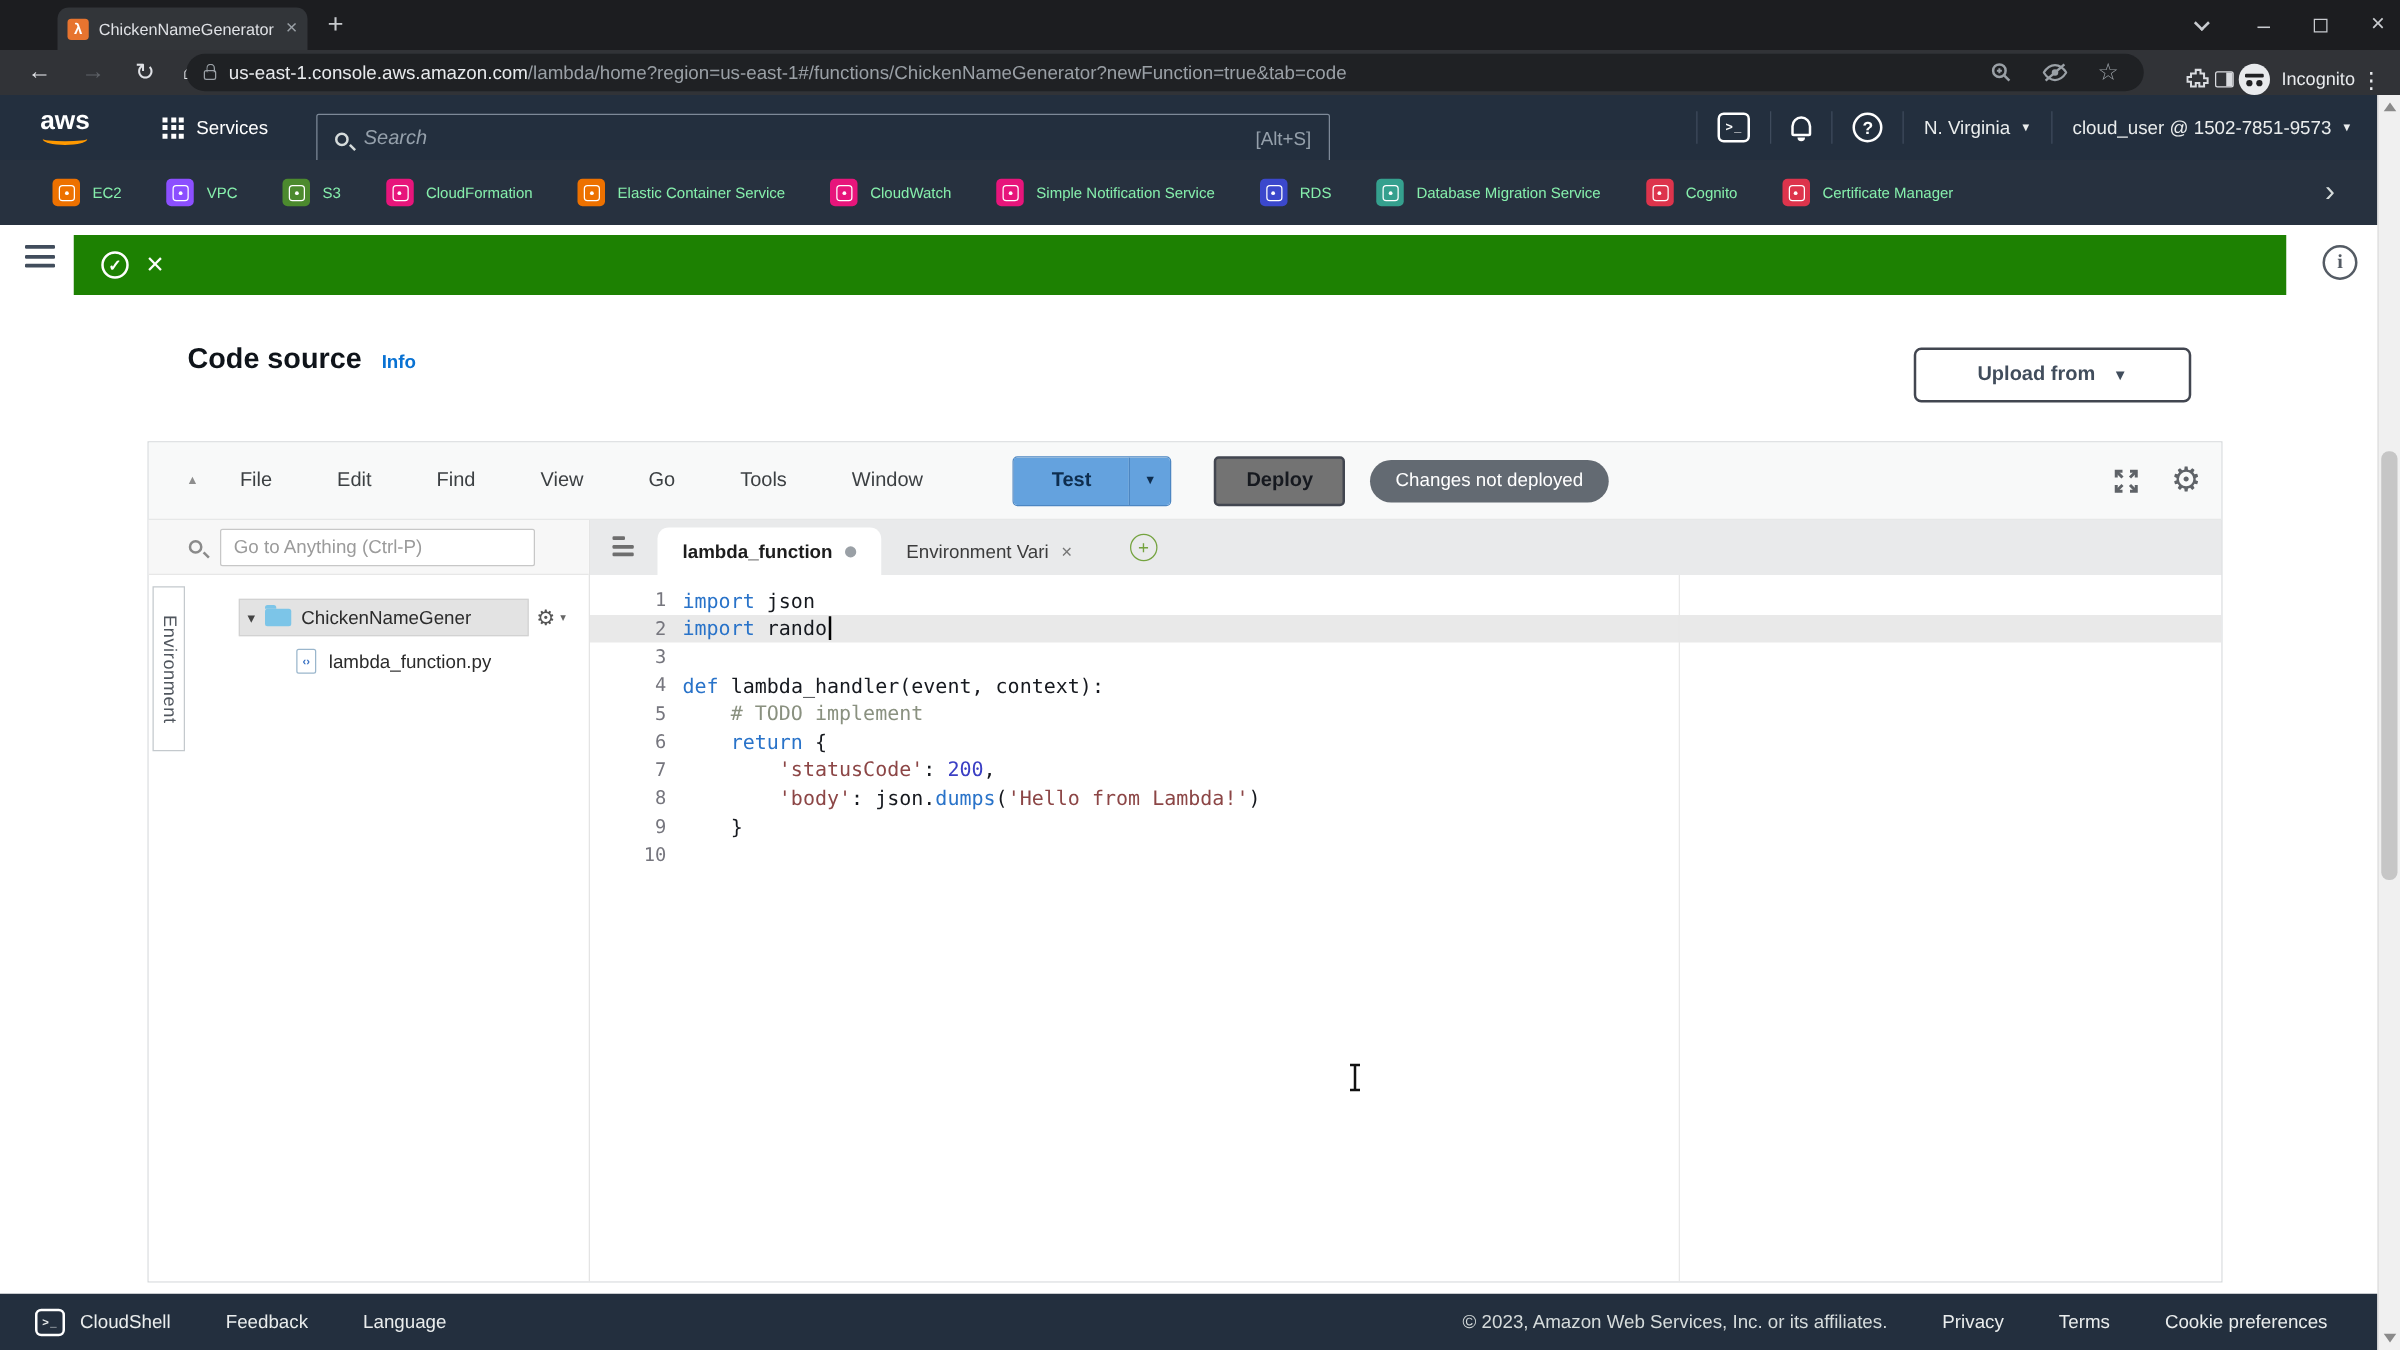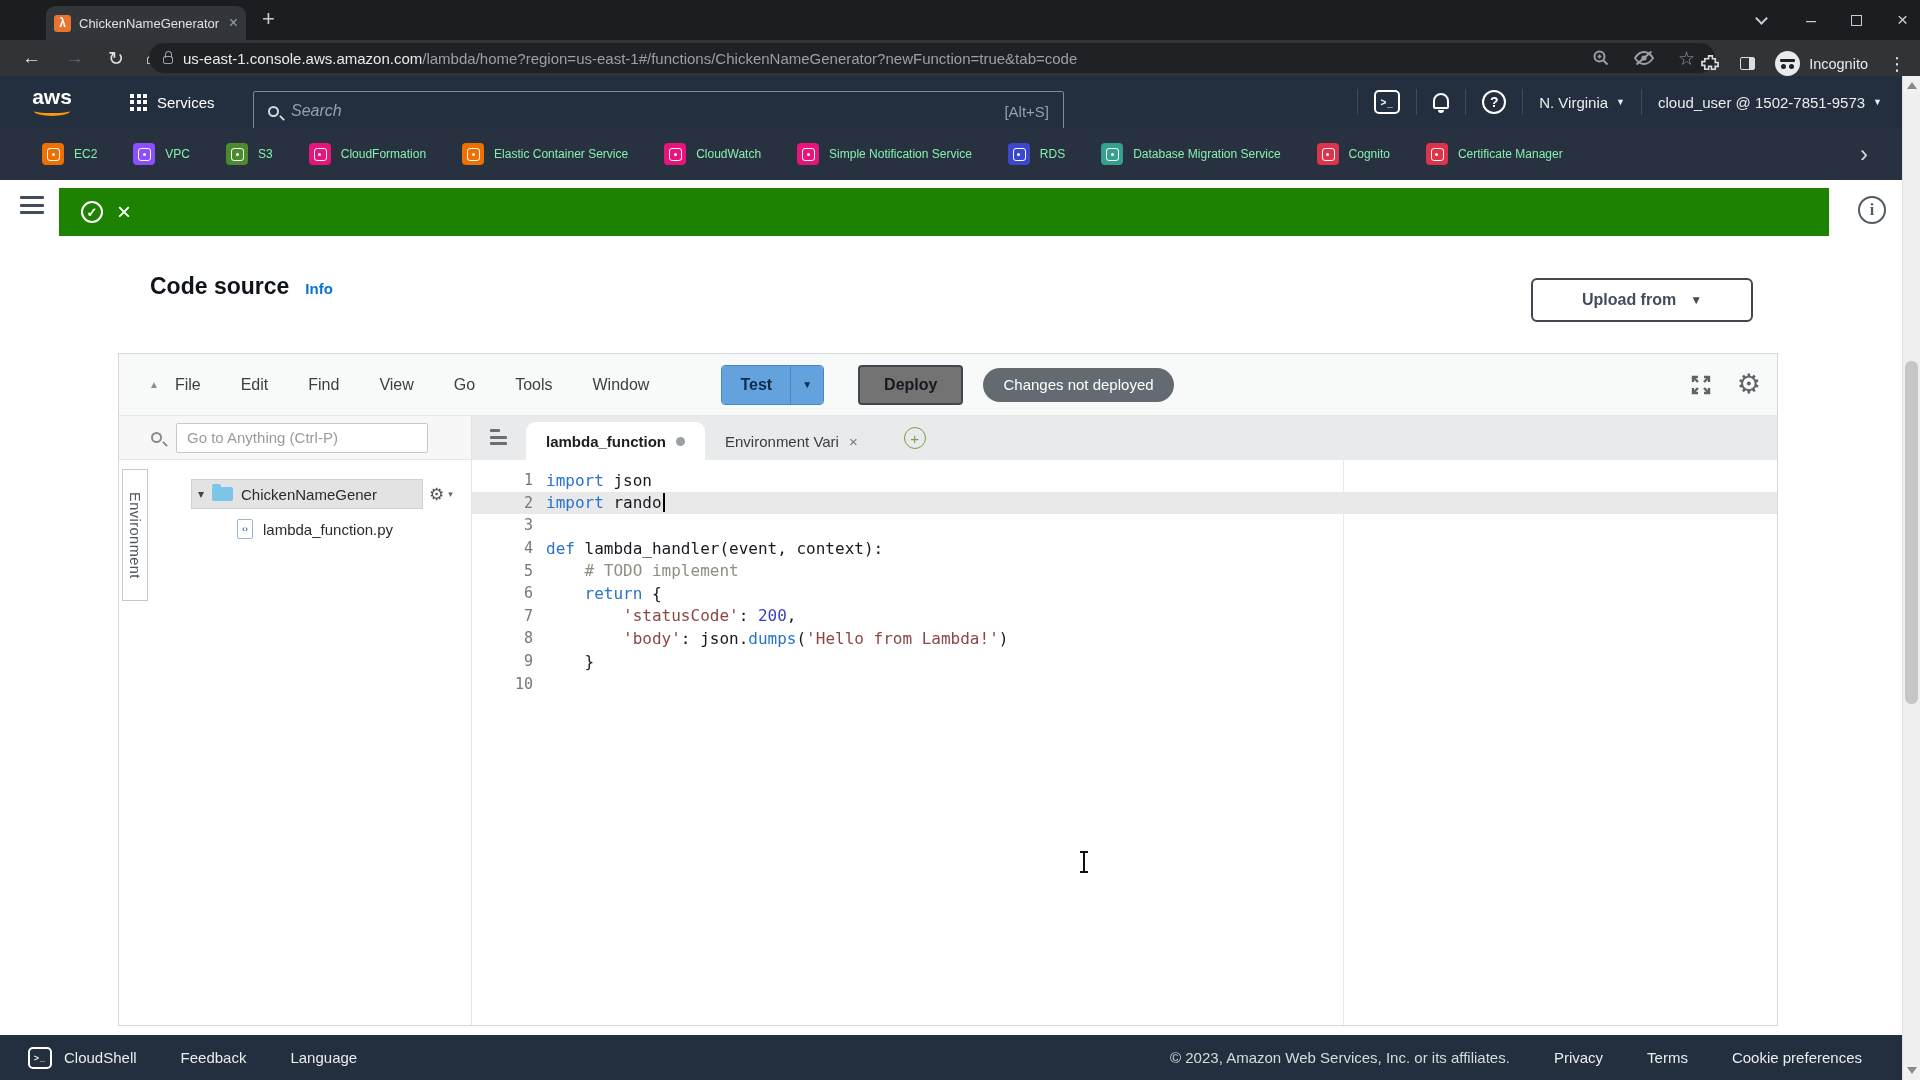--- a/index.html
+++ b/index.html
@@ -24,21 +24,21 @@
   .navg{color:#dfe1e5;font-size:19px;margin-left:22px}
   .navg.dis{color:#5f6368}
   .omnibox{position:absolute;left:149px;top:3px;width:1566px;height:30px;background:#1f2124;border-radius:16px;
            display:flex;align-items:center;padding:0 14px;gap:10px}
   .lock{width:10px;height:8px;border:1.6px solid #9aa0a6;border-radius:2px;position:relative;margin-top:4px}
   .lock:before{content:"";position:absolute;left:1px;top:-6px;width:5px;height:6px;border:1.6px solid #9aa0a6;border-bottom:none;border-radius:4px 4px 0 0}
   .url{font-size:15px;white-space:nowrap;overflow:hidden;flex:1}
   .url .dom{color:#e8eaed}
   .url .path{color:#9aa0a6}
   .obicons{display:flex;align-items:center;gap:24px;margin-right:6px}
-  .rticons{position:absolute;right:14px;top:0;height:47px;display:flex;align-items:center;gap:20px}
+  .rticons{position:absolute;right:14px;top:0;height:47px;display:flex;align-items:center;gap:4px}
   .incog{display:flex;align-items:center;gap:9px;color:#e8eaed;font-size:14.5px}
   .incog-av{width:25px;height:25px;border-radius:50%;background:#e8eaed;position:relative}
   .incog-av:before{content:"";position:absolute;left:5px;top:8px;width:15px;height:3px;background:#202124;border-radius:1px}
   .incog-av:after{content:"";position:absolute;left:6px;top:13px;width:5px;height:5px;border-radius:50%;background:#202124;box-shadow:8px 0 0 #202124}
   .panelic{width:15px;height:13px;border:1.7px solid #dadce0;border-radius:2px;position:relative}
   .panelic:after{content:"";position:absolute;right:0;top:0;width:5px;height:100%;background:#dadce0}
 
   
   .awsnav{position:absolute;left:0;top:76px;width:1902px;height:52px;background:#232f3e;display:flex;align-items:center;color:#fff}
   .awslogo{margin-left:30px;width:44px;position:relative;font-weight:bold;font-size:21px;color:#fff;line-height:18px;text-align:center}
@@ -90,24 +90,24 @@
   .infolink{font-size:15px;font-weight:bold;color:#0972d3}
   .uploadbtn{position:absolute;left:1531px;top:98px;width:222px;height:44px;background:#fff;border:2px solid #424650;border-radius:6px;
              display:flex;align-items:center;justify-content:center;gap:14px;font-size:16px;font-weight:bold;color:#414d5c}
   .uploadbtn .dropdown{font-size:12px}
 
   
   .card{position:absolute;left:118px;top:173px;width:1660px;height:673px;border:1px solid #d6d9db;background:#fff}
   .edbar{position:absolute;left:0;top:0;width:100%;height:62px;background:#f8f9f9;border-bottom:1px solid #e6e8e8;
          display:flex;align-items:center}
   .collapse{margin-left:30px;font-size:10px;color:#8e8e8e}
-  .edmenu{display:flex;margin-left:16px;gap:0}
+  .edmenu{display:flex;margin-left:33px;gap:12px}
   .edmenu .mi{font-size:16px;color:#3c4043;margin-right:40px}
   .testbtn{margin-left:32px;height:40px;display:flex;border-radius:4px;overflow:hidden;border:1px solid #4c86c2}
-  .testmain{background:#64a2de;color:#0e2d4e;font-weight:bold;font-size:16px;display:flex;align-items:center;padding:0 18px}
+  .testmain{background:#64a2de;color:#0e2d4e;font-weight:bold;font-size:16px;display:flex;align-items:center;padding:0 30px}
   .testarrow{background:#64a2de;border-left:1px solid #4c86c2;width:33px;display:flex;align-items:center;justify-content:center;color:#0e2d4e;font-size:10px}
   .deploybtn{margin-left:34px;height:40px;padding:0 24px;background:#737373;border:2px solid #424650;border-radius:4px;
              display:flex;align-items:center;font-size:16px;font-weight:bold;color:#16191f}
   .badge{margin-left:20px;height:34px;padding:0 20px;background:#636a72;border-radius:17px;color:#fff;font-size:15px;
          display:flex;align-items:center;white-space:nowrap}
   .edbar-right{margin-left:auto;display:flex;align-items:center;gap:24px;margin-right:16px}
   .expandic{width:24px;height:24px;position:relative}
   .expandic svg{display:block}
   .gearic{font-size:27px;color:#5f6368;line-height:27px}
 

